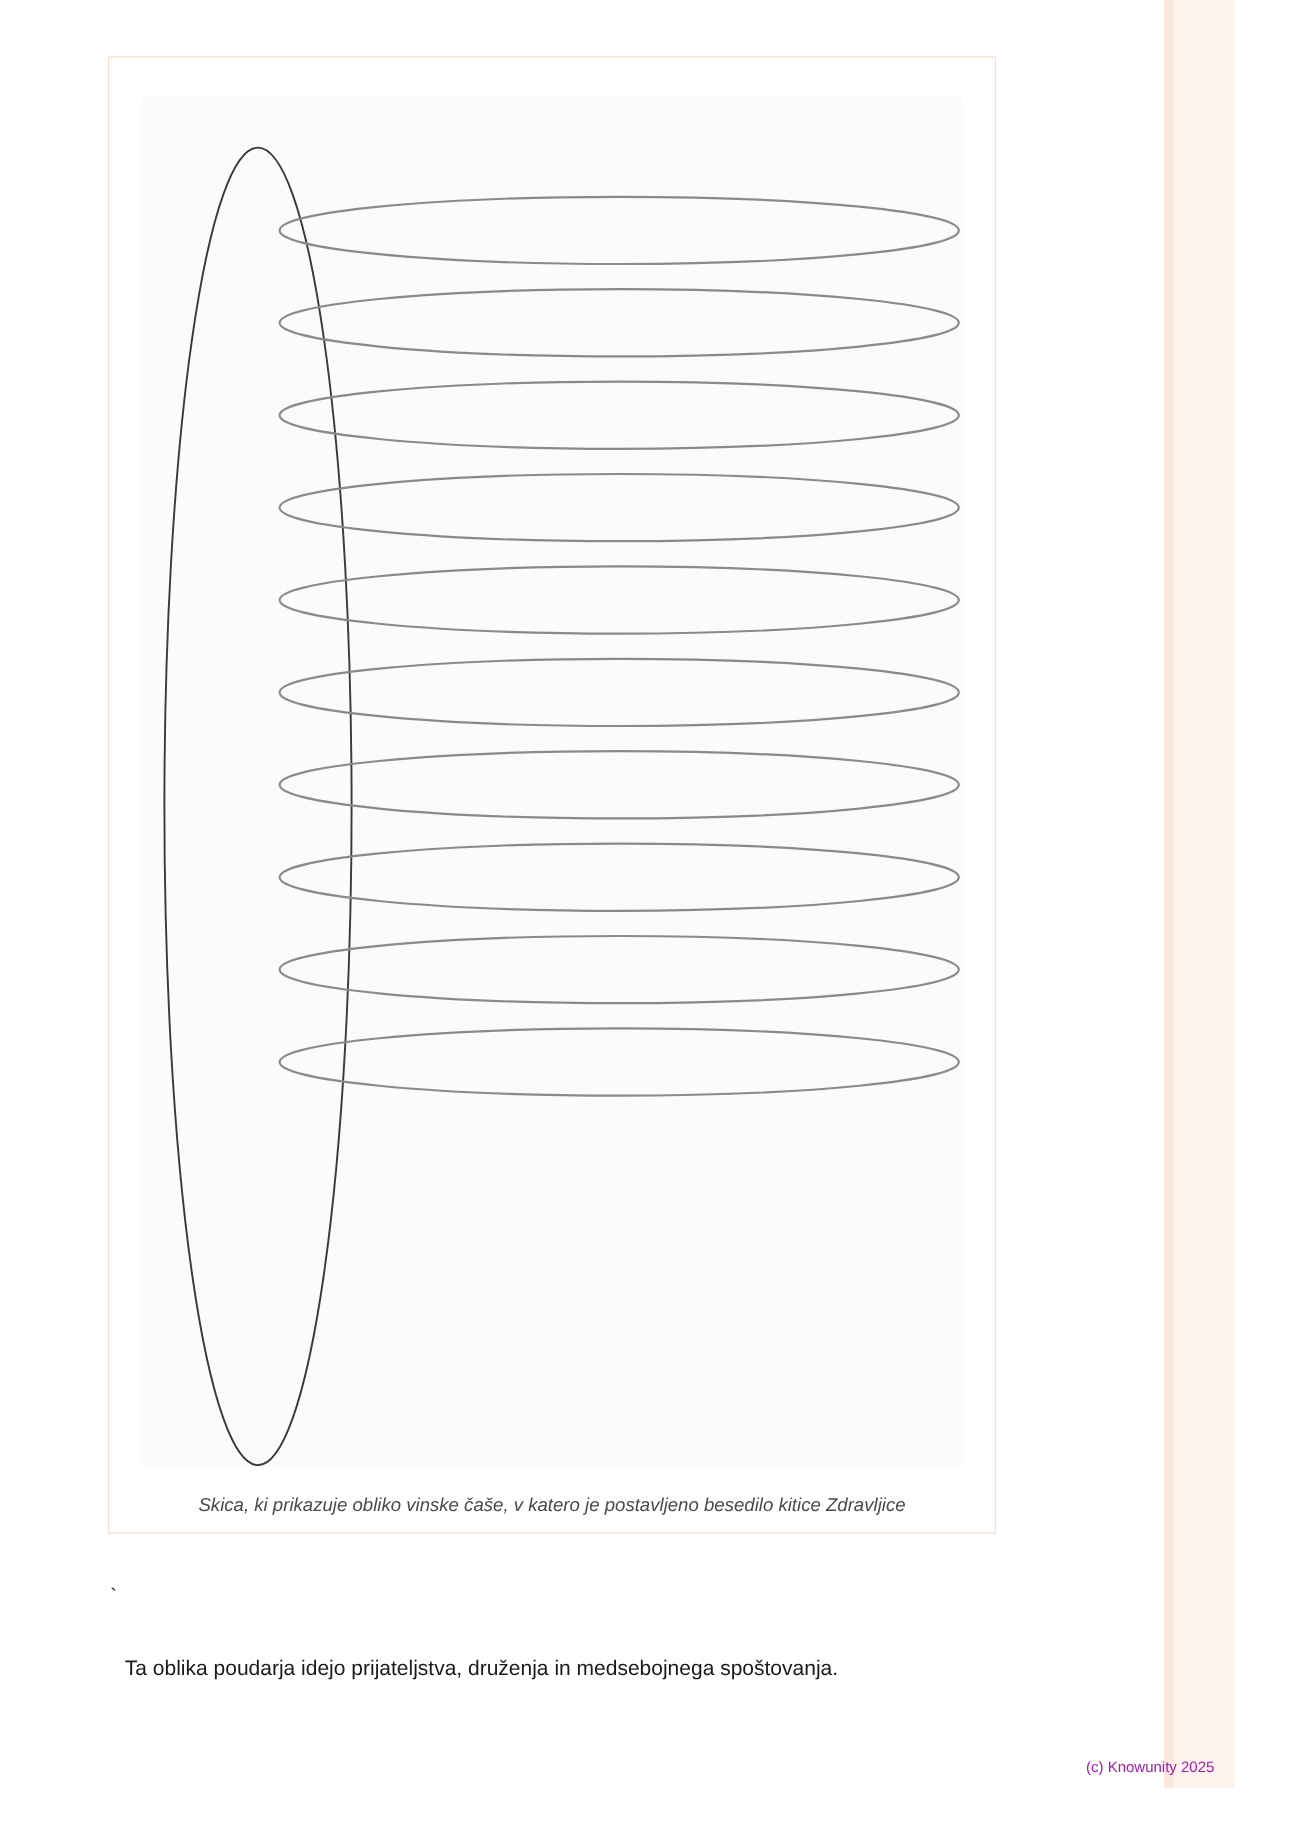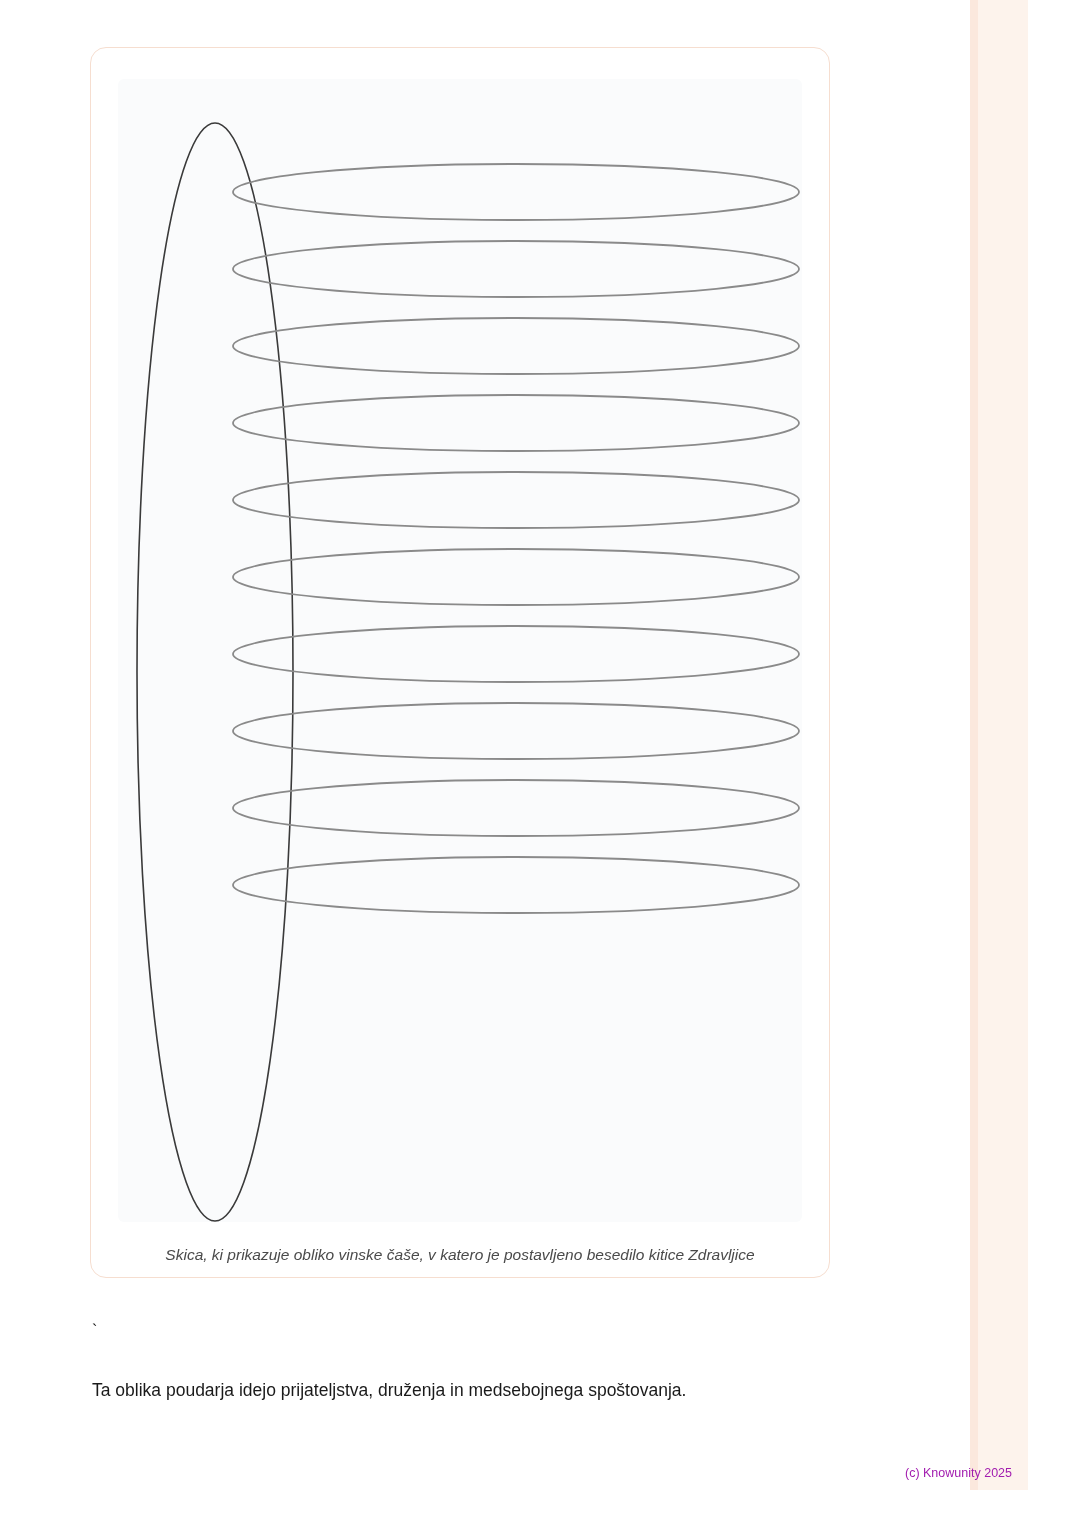--- a/index.html
+++ b/index.html
@@ -34,21 +34,21 @@
   }
 
   
   .figure-card {
     position: absolute;
     left: 90px;
     top: 47px;
     width: 740px;
     height: 1231px;
     border: 1px solid #f6ded0;
-    border-radius: 16px;
+    border-radius: 0;
     background: #ffffff;
     box-sizing: border-box;
   }
 
   .figure-inner {
     position: absolute;
     left: 27px;
     top: 31px;
     width: 684px;
     height: 1143px;
@@ -80,21 +80,21 @@
     position: absolute;
     left: 92px;
     top: 1322px;
     font-size: 16px;
     color: #1a1a1a;
     font-family: "Liberation Sans", sans-serif;
   }
 
   .paragraph {
     position: absolute;
-    left: 92px;
+    left: 104px;
     top: 1378px;
     width: 860px;
     font-size: 17.5px;
     color: #1a1a1a;
     line-height: 1.45;
     font-family: "Liberation Sans", sans-serif;
   }
 
   .footer-credit {
     position: absolute;

